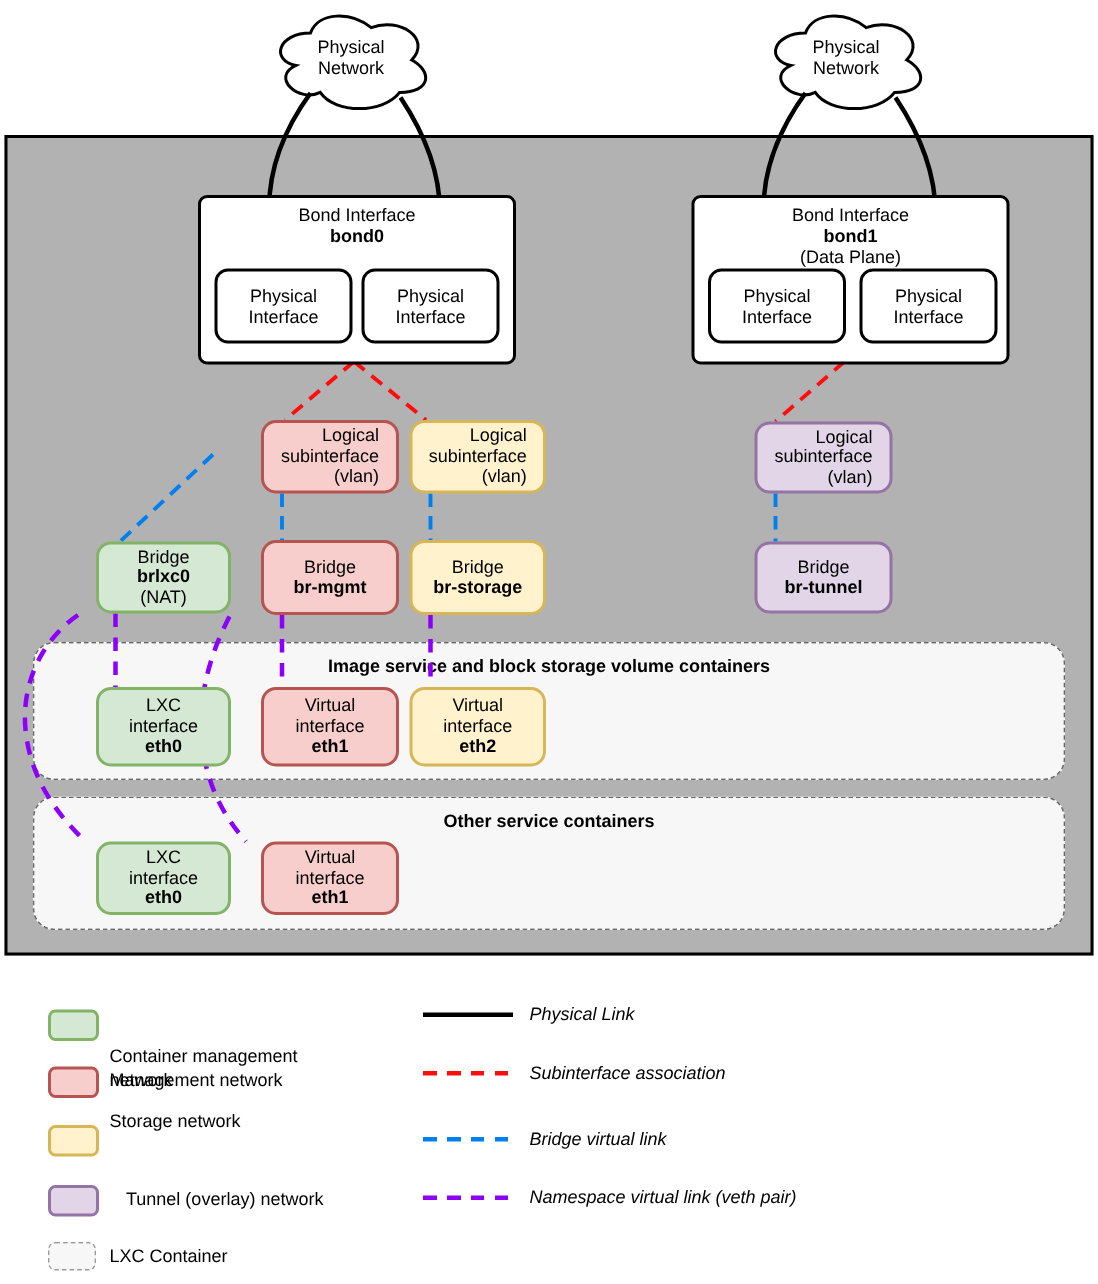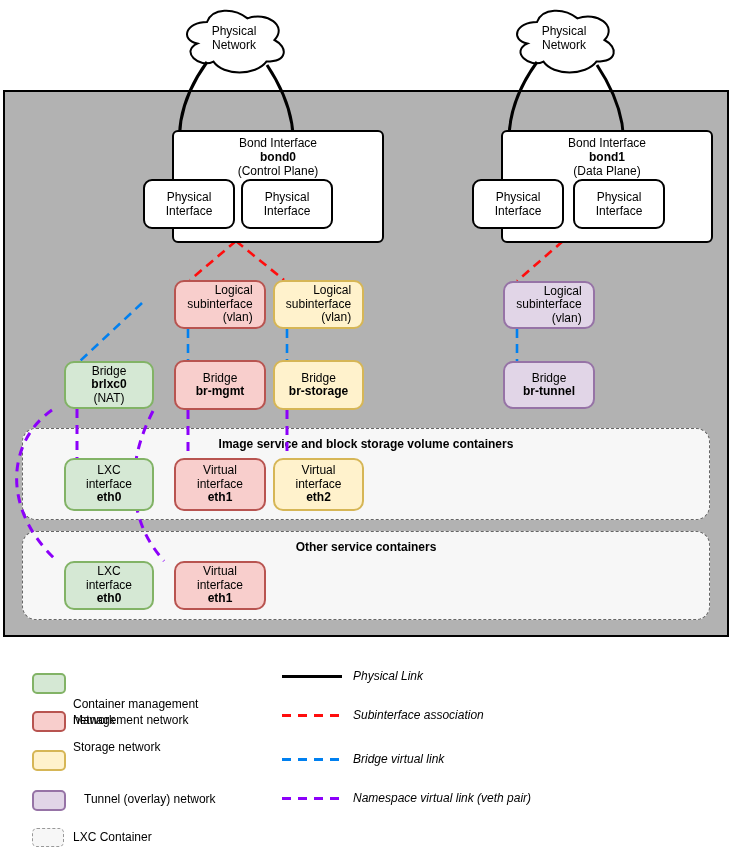--- a/index.html
+++ b/index.html
@@ -16,21 +16,21 @@
 
   
   .node{position:absolute;border-radius:10px;font-size:12px;line-height:13.5px;
         display:flex;flex-direction:column;align-items:center;justify-content:center;text-align:right;margin-left:32px;}
   .green {background:#d5e8d4;border:2px solid #82b366;}
   .red   {background:#f8cecc;border:2px solid #b85450;}
   .yellow{background:#fff2cc;border:2px solid #d6b656;}
   .purple{background:#e1d5e7;border:2px solid #9673a6;}
 
   
-  .bond{position:absolute;background:#fff;border:2.5px solid #000;border-radius:6px;margin-left:40px;}
+  .bond{position:absolute;background:#fff;border:2.5px solid #000;border-radius:6px;}
   .bond-text{position:absolute;width:100%;top:4px;text-align:center;font-size:12px;line-height:14px;}
   .pif{position:absolute;background:#fff;border:2px solid #000;border-radius:9px;
        font-size:12px;line-height:14px;}
 
   
   .cloud-label{font-size:12px;line-height:14px;}
 
   
   .lxc-box{position:absolute;background:#f7f7f7;border:1.5px dashed #666;border-radius:14px;}
   .lxc-title{position:absolute;top:8px;width:100%;text-align:center;font-weight:bold;font-size:12px;}
@@ -95,21 +95,20 @@
 
   <div class="abs ctr cloud-label pre" style="left:180px;top:4px;width:108px;height:68px;">Physical
 Network</div>
   <div class="abs ctr cloud-label pre" style="left:510px;top:4px;width:108px;height:68px;">Physical
 Network</div>
 
   <div class="bond" style="left:132px;top:130px;width:208px;height:109px;">
     <div class="bond-text">
       <div>Bond Interface</div>
       <div class="bold">bond0</div>
-      <div>(Control Plane)</div>
     </div>
   </div>
   <div class="pif ctr pre" style="left:143px;top:179px;width:88px;height:46px;">Physical
 Interface</div>
   <div class="pif ctr pre" style="left:241px;top:179px;width:88px;height:46px;">Physical
 Interface</div>
 
   <div class="bond" style="left:461px;top:130px;width:208px;height:109px;">
     <div class="bond-text">
       <div>Bond Interface</div>

